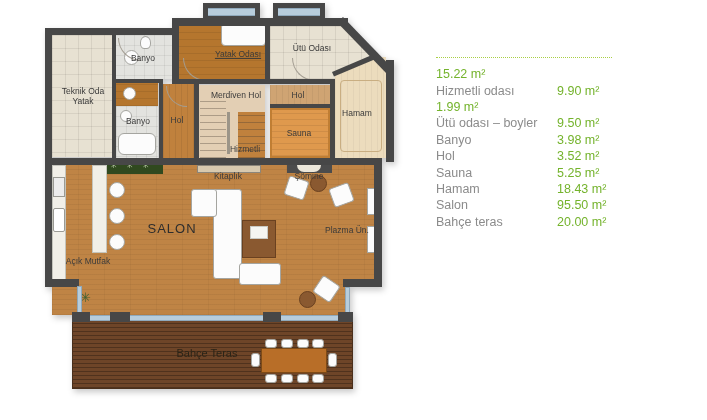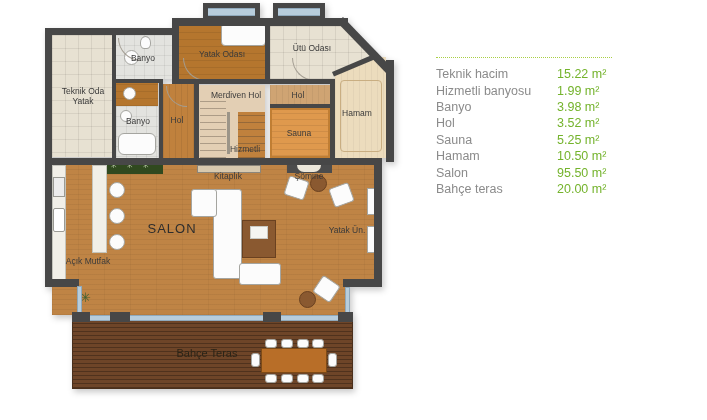--- a/index.html
+++ b/index.html
@@ -167,61 +167,67 @@
   <div class="abs white-f" style="left:281px;top:374px;width:12px;height:9px;"></div>
   <div class="abs white-f" style="left:297px;top:374px;width:12px;height:9px;"></div>
   <div class="abs white-f" style="left:312px;top:374px;width:12px;height:9px;"></div>
   <div class="abs white-f" style="left:251px;top:353px;width:9px;height:14px;"></div>
   <div class="abs white-f" style="left:328px;top:353px;width:9px;height:14px;"></div>
 
   <div class="lbl" style="left:83px;top:96px;">Teknik Oda
 Yatak</div>
   <div class="lbl" style="left:143px;top:58px;">Banyo</div>
   <div class="lbl" style="left:138px;top:121px;">Banyo</div>
-  <div class="lbl" style="left:222px;top:54px;">Yatak Odası</div>
+  <div class="lbl" style="left:238px;top:54px;text-decoration:underline;">Yatak Odası</div>
   <div class="lbl" style="left:312px;top:48px;">Ütü Odası</div>
   <div class="lbl" style="left:177px;top:120px;">Hol</div>
   <div class="lbl" style="left:236px;top:95px;">Merdiven Hol</div>
   <div class="lbl" style="left:298px;top:95px;">Hol</div>
   <div class="lbl" style="left:245px;top:149px;">Hizmetli</div>
   <div class="lbl" style="left:299px;top:133px;">Sauna</div>
   <div class="lbl" style="left:357px;top:113px;">Hamam</div>
   <div class="lbl" style="left:228px;top:176px;">Kitaplık</div>
   <div class="lbl" style="left:309px;top:176px;">Şömine</div>
   <div class="lbl lbl-big" style="left:172px;top:229px;">SALON</div>
   <div class="lbl" style="left:88px;top:261px;">Açık Mutfak</div>
-  <div class="lbl" style="left:347px;top:230px;">Yatak Ün.</div>
+  <div class="lbl" style="left:347px;top:230px;">Plazma Ün.</div>
   <div class="lbl lbl-teras" style="left:207px;top:354px;">Bahçe Teras</div>
 </div>
 
 <div id="legend">
   <div class="rule"></div>
   <div class="lrow">
-    <span class="k">Teknik hacim</span>
     <span class="v">15.22 m²</span>
   </div>
   <div class="lrow">
-    <span class="k">Hizmetli banyosu</span>
+    <span class="k">Hizmetli odası</span>
+    <span class="v">9.90 m²</span>
+  </div>
+  <div class="lrow">
     <span class="v">1.99 m²</span>
+  </div>
+  <div class="lrow">
+    <span class="k">Ütü odası – boyler</span>
+    <span class="v">9.50 m²</span>
   </div>
   <div class="lrow">
     <span class="k">Banyo</span>
     <span class="v">3.98 m²</span>
   </div>
   <div class="lrow">
     <span class="k">Hol</span>
     <span class="v">3.52 m²</span>
   </div>
   <div class="lrow">
     <span class="k">Sauna</span>
     <span class="v">5.25 m²</span>
   </div>
   <div class="lrow">
     <span class="k">Hamam</span>
-    <span class="v">10.50 m²</span>
+    <span class="v">18.43 m²</span>
   </div>
   <div class="lrow">
     <span class="k">Salon</span>
     <span class="v">95.50 m²</span>
   </div>
   <div class="lrow">
     <span class="k">Bahçe teras</span>
     <span class="v">20.00 m²</span>
   </div>
 </div>

